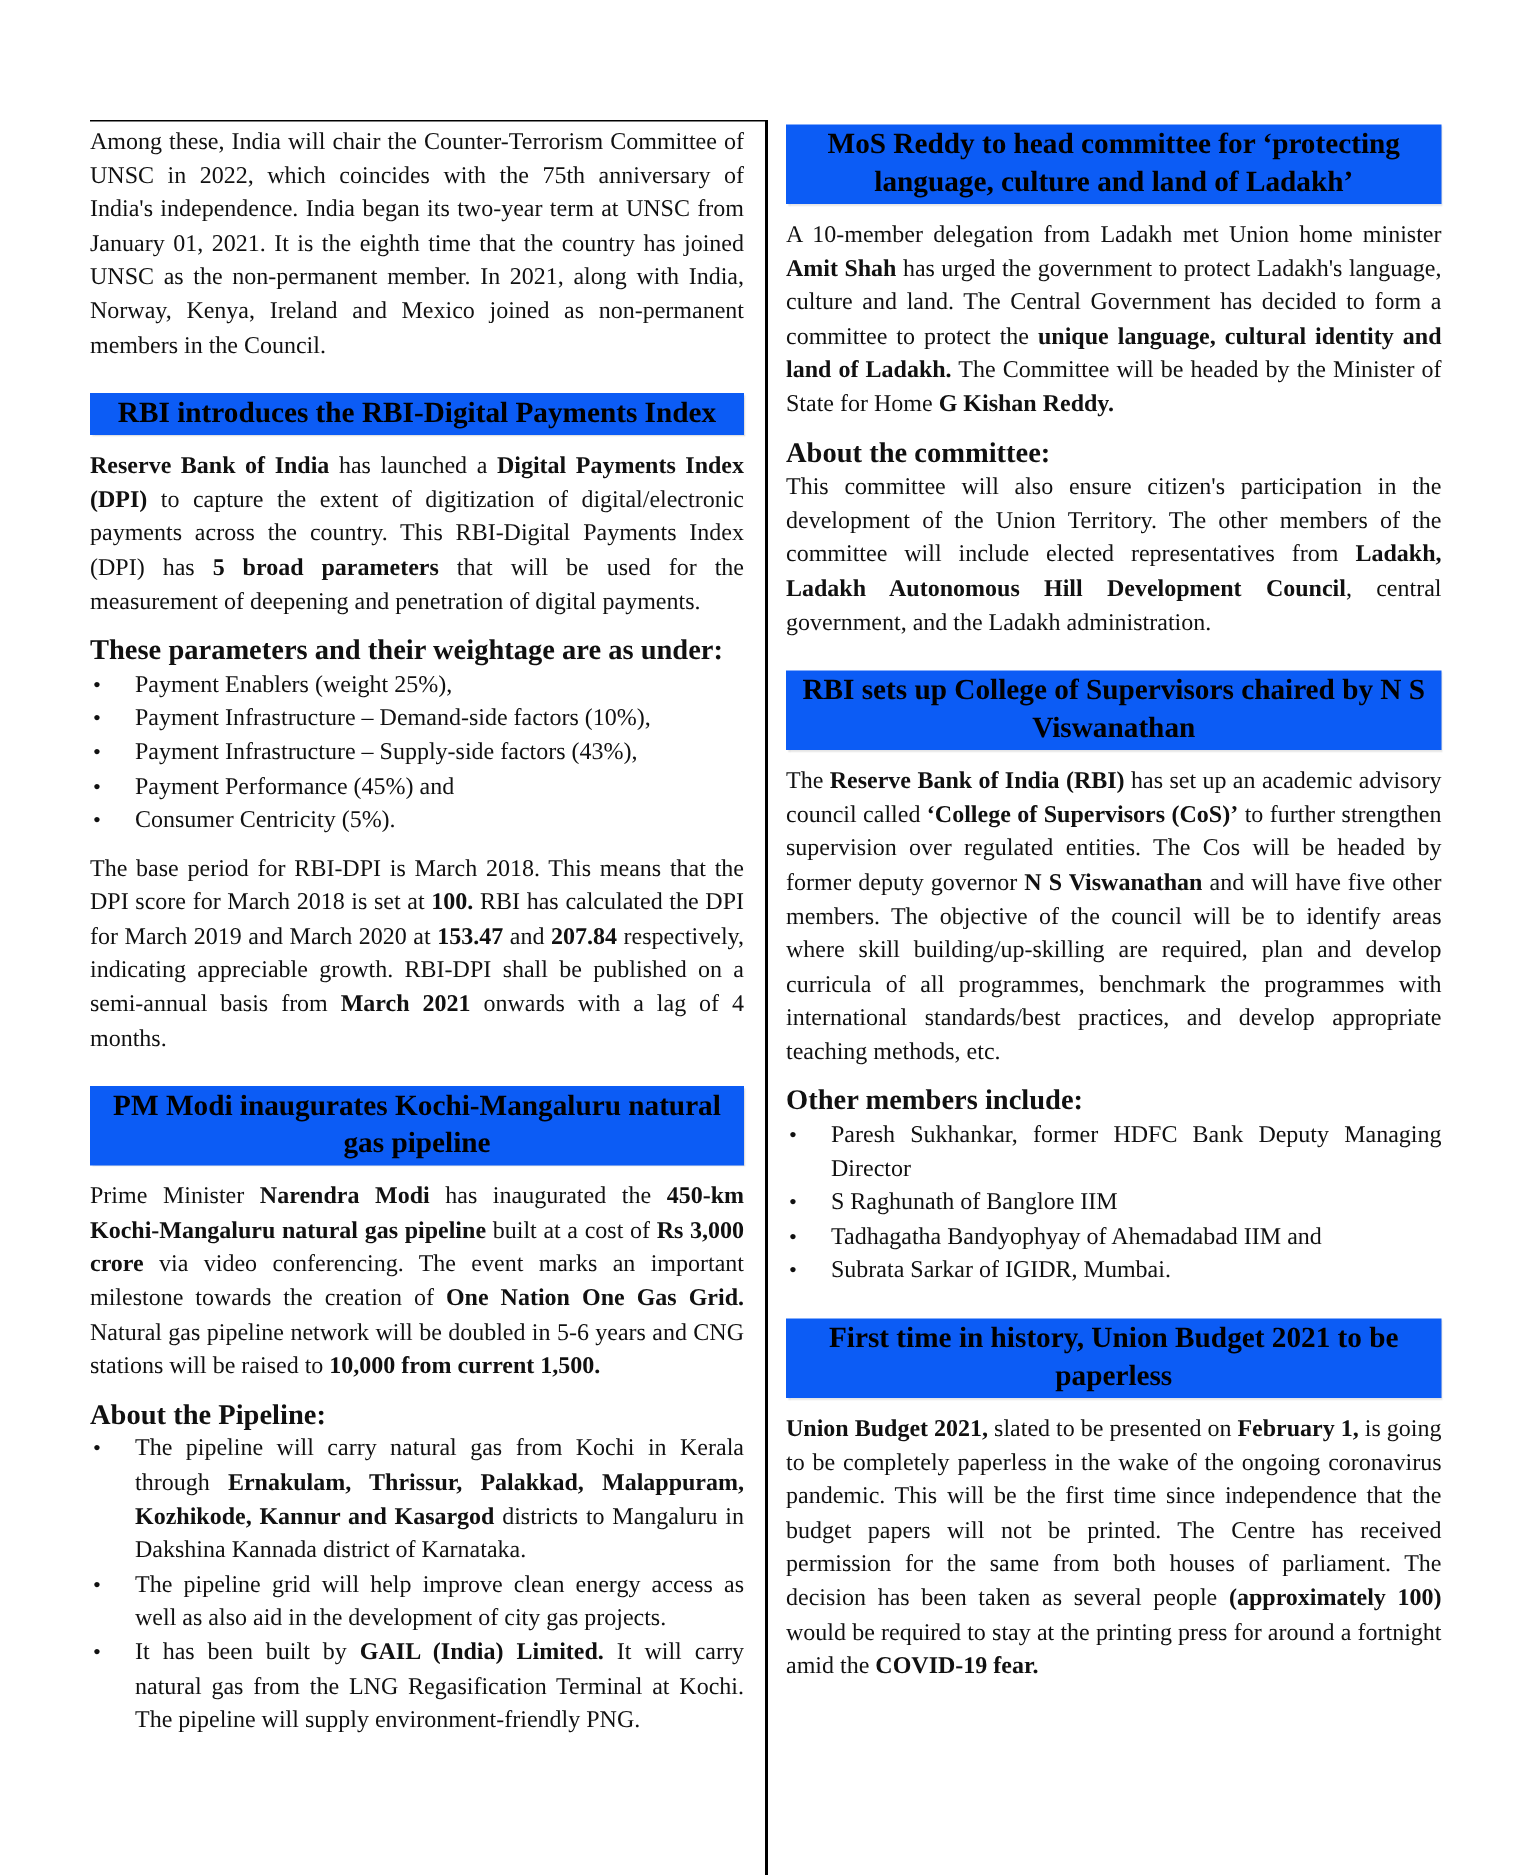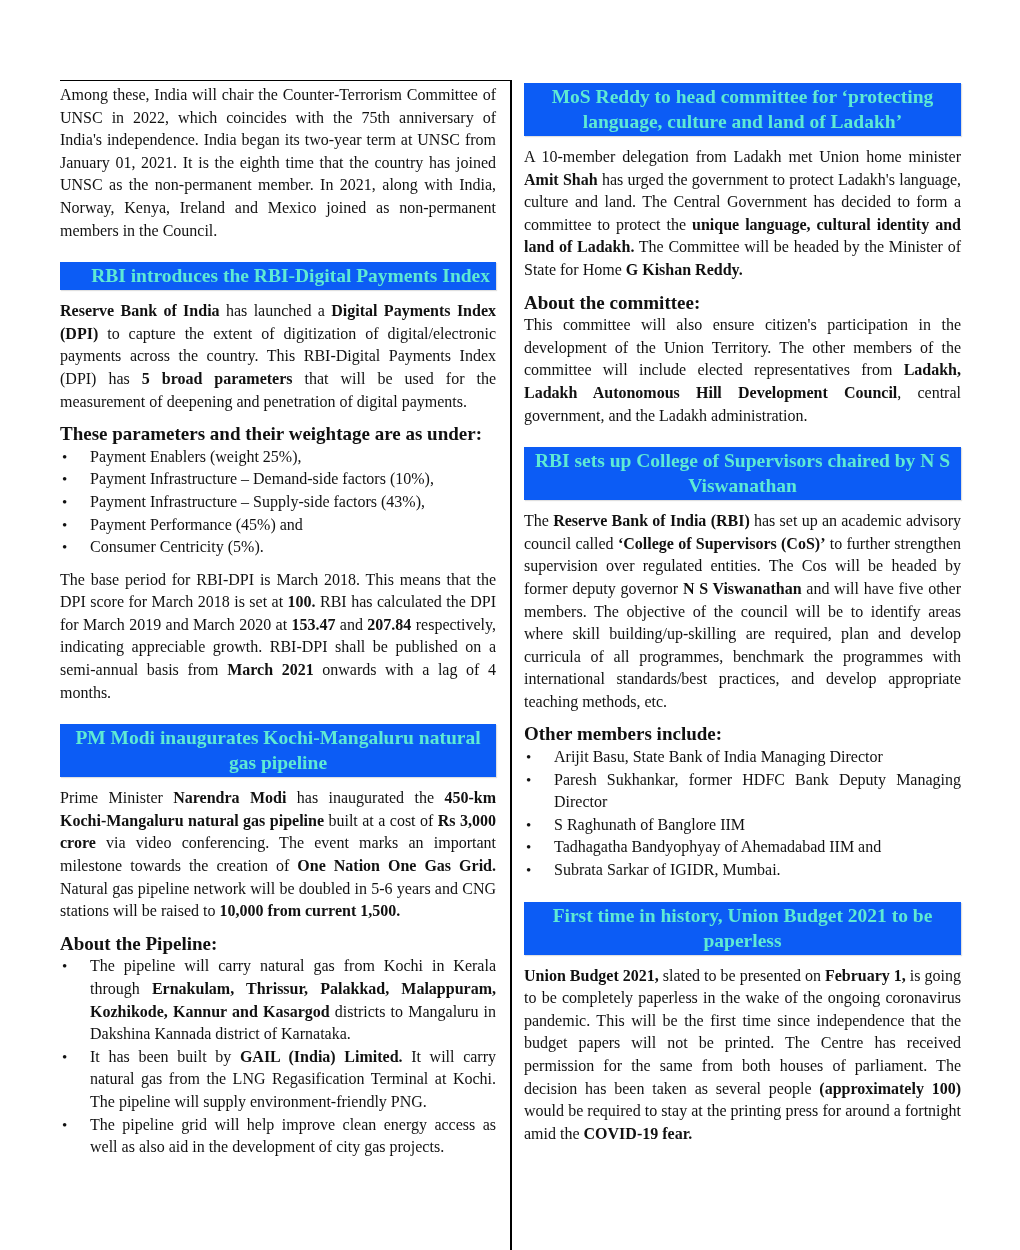--- a/index.html
+++ b/index.html
@@ -17,26 +17,26 @@
   }
   .col { position: absolute; top: 80px; }
   .col-left { left: 60px; width: 436px; }
   .col-right { left: 524px; width: 437px; }
 
   p, li { font-size: 16px; line-height: 22.6px; margin: 0; text-align: justify; }
   p { margin-bottom: 10px; }
   b { font-weight: bold; }
 
   .heading {
-    background: #0c5cf5; color: #5eead4; font-weight: bold;
+    background: #0c5cf5; color: #000000; font-weight: bold;
     font-size: 19.5px; line-height: 25px; text-align: center;
     padding: 1px 6px 2px 6px; margin: 0 0 10px 0;
     box-shadow: 1px 1px 1px rgba(0,0,0,0.12);
   }
-  .heading.single { text-align: right; white-space: nowrap; }
+  .heading.single { text-align: center; white-space: nowrap; }
   .subhead { font-weight: bold; font-size: 19px; line-height: 22.6px; margin: 0; }
   ul { margin: 0 0 10px 0; padding: 0; list-style: none; }
   ul li { position: relative; padding-left: 30px; }
   ul li::before {
     content: "\2022"; position: absolute; left: 2px; top: 0; font-size: 15px;
   }
   .spacer-s { height: 10px; }
 </style>
 </head>
 <body>
@@ -60,37 +60,36 @@
       <li>Consumer Centricity (5%).</li>
     </ul>
     <p><span>The base period for RBI-DPI is March 2018. This means that the DPI score for March 2018 is set at </span><b>100.</b><span> RBI has calculated the DPI for March 2019 and March 2020 at </span><b>153.47</b><span> and </span><b>207.84</b><span> respectively, indicating appreciable growth. RBI-DPI shall be published on a semi-annual basis from </span><b>March 2021</b><span> onwards with a lag of 4 months.</span></p>
 
     <div class="spacer-s"></div>
     <div class="heading">PM Modi inaugurates Kochi-Mangaluru natural gas pipeline</div>
     <p><span>Prime Minister </span><b>Narendra Modi</b><span> has inaugurated the </span><b>450-km Kochi-Mangaluru natural gas pipeline</b><span> built at a cost of </span><b>Rs 3,000 crore</b><span> via video conferencing. The event marks an important milestone towards the creation of </span><b>One Nation One Gas Grid.</b><span> Natural gas pipeline network will be doubled in 5-6 years and CNG stations will be raised to </span><b>10,000 from current 1,500.</b></p>
     <div class="subhead">About the Pipeline:</div>
     <ul>
       <li><span>The pipeline will carry natural gas from Kochi in Kerala through </span><b>Ernakulam, Thrissur, Palakkad, Malappuram, Kozhikode, Kannur and Kasargod</b><span> districts to Mangaluru in Dakshina Kannada district of Karnataka.</span></li>
+      <li>The pipeline grid will help improve clean energy access as well as also aid in the development of city gas projects.</li>
       <li><span>It has been built by </span><b>GAIL (India) Limited.</b><span> It will carry natural gas from the LNG Regasification Terminal at Kochi. The pipeline will supply environment-friendly PNG.</span></li>
-      <li>The pipeline grid will help improve clean energy access as well as also aid in the development of city gas projects.</li>
     </ul>
   </div>
 
   <div class="col col-right">
     <div class="heading" style="margin-top:3px;">MoS Reddy to head committee for ‘protecting language, culture and land of Ladakh’</div>
     <p><span>A 10-member delegation from Ladakh met Union home minister </span><b>Amit Shah</b><span> has urged the government to protect Ladakh's language, culture and land. The Central Government has decided to form a committee to protect the </span><b>unique language, cultural identity and land of Ladakh.</b><span> The Committee will be headed by the Minister of State for Home </span><b>G Kishan Reddy.</b></p>
     <div class="subhead">About the committee:</div>
     <p><span>This committee will also ensure citizen's participation in the development of the Union Territory. The other members of the committee will include elected representatives from </span><b>Ladakh, Ladakh Autonomous Hill Development Council</b><span>, central government, and the Ladakh administration.</span></p>
 
     <div class="spacer-s"></div>
     <div class="heading">RBI sets up College of Supervisors chaired by N S Viswanathan</div>
     <p><span>The </span><b>Reserve Bank of India (RBI)</b><span> has set up an academic advisory council called </span><b>‘College of Supervisors (CoS)’</b><span> to further strengthen supervision over regulated entities. The Cos will be headed by former deputy governor </span><b>N S Viswanathan</b><span> and will have five other members. The objective of the council will be to identify areas where skill building/up-skilling are required, plan and develop curricula of all programmes, benchmark the programmes with international standards/best practices, and develop appropriate teaching methods, etc.</span></p>
     <div class="subhead">Other members include:</div>
     <ul>
-      <li>Arijit Basu, State Bank of India Managing Director</li>
       <li>Paresh Sukhankar, former HDFC Bank Deputy Managing Director</li>
       <li>S Raghunath of Banglore IIM</li>
       <li>Tadhagatha Bandyophyay of Ahemadabad IIM and</li>
       <li>Subrata Sarkar of IGIDR, Mumbai.</li>
     </ul>
 
     <div class="spacer-s"></div>
     <div class="heading">First time in history, Union Budget 2021 to be paperless</div>
     <p><b>Union Budget 2021,</b><span> slated to be presented on </span><b>February 1,</b><span> is going to be completely paperless in the wake of the ongoing coronavirus pandemic. This will be the first time since independence that the budget papers will not be printed. The Centre has received permission for the same from both houses of parliament. The decision has been taken as several people </span><b>(approximately 100)</b><span> would be required to stay at the printing press for around a fortnight amid the </span><b>COVID-19 fear.</b></p>
   </div>

